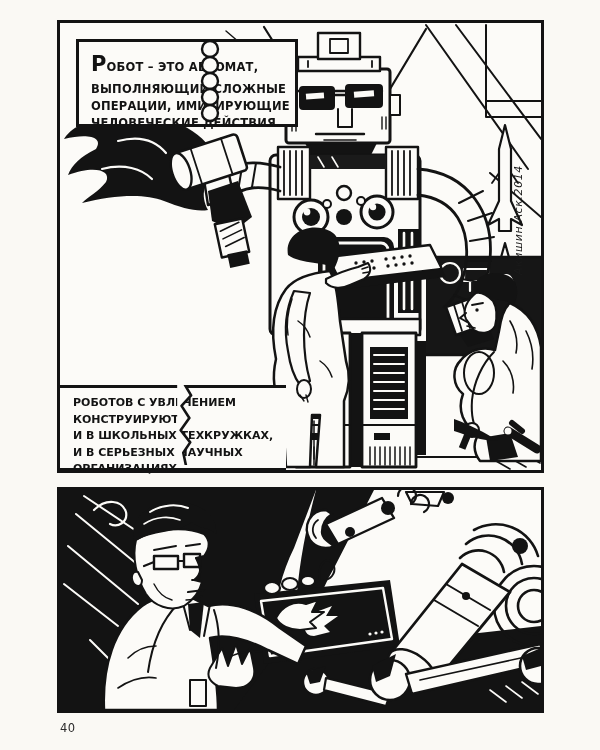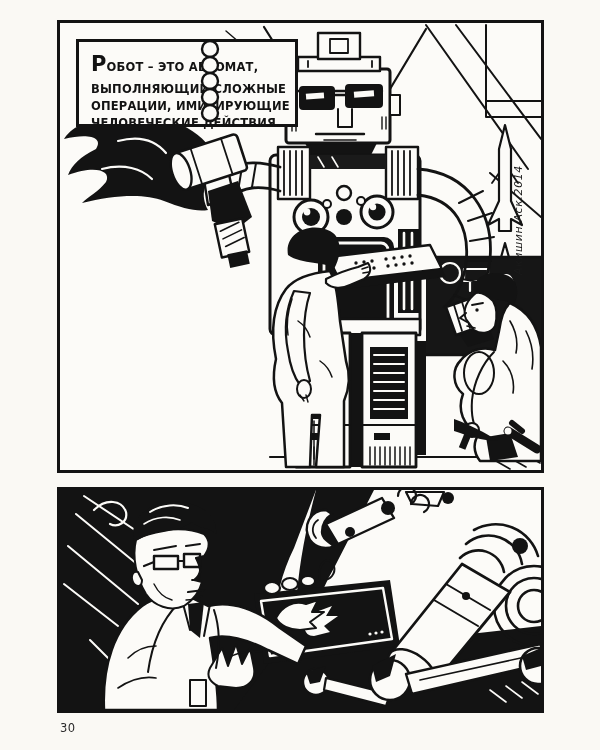--- a/index.html
+++ b/index.html
@@ -201,20 +201,28 @@
 ЧЕЛОВЕЧЕСКИЕ ДЕЙСТВИЯ.</div>
     <div class="caption cap1" style="border:none;background:none;z-index:4;pointer-events:none;"><svg class="deco loops" viewBox="0 0 26 88">
       <circle cx="11" cy="10" r="8" fill="#fcfbf8" stroke="#131313" stroke-width="2.4"></circle>
       <circle cx="11" cy="26" r="8" fill="#fcfbf8" stroke="#131313" stroke-width="2.4"></circle>
       <circle cx="11" cy="42" r="8" fill="#fcfbf8" stroke="#131313" stroke-width="2.4"></circle>
       <circle cx="11" cy="58" r="8" fill="#fcfbf8" stroke="#131313" stroke-width="2.4"></circle>
       <circle cx="11" cy="74" r="8" fill="#fcfbf8" stroke="#131313" stroke-width="2.4"></circle>
     </svg></div>
 
 
+    <div class="caption cap3">РОБОТОВ С УВЛЕЧЕНИЕМ
+КОНСТРУИРУЮТ
+И В ШКОЛЬНЫХ ТЕХКРУЖКАХ,
+И В СЕРЬЕЗНЫХ НАУЧНЫХ
+ОРГАНИЗАЦИЯХ.<svg class="deco zig3" viewBox="0 0 18 92">
+      <path d="M0,0 L9,0 L16,12 L5,24 L14,38 L4,52 L15,66 L7,78 L10,92 L0,92 Z" fill="#fcfbf8"></path>
+      <path d="M9,0 L16,12 L5,24 L14,38 L4,52 L15,66 L7,78 L10,92" fill="none" stroke="#131313" stroke-width="3"></path>
+    </svg></div>
 
     <div class="signature">Акишин Аск.2014</div>
   </div>
 
   <div class="panel" id="panel-bottom">
     <svg viewBox="0 0 481 220" preserveAspectRatio="none">
       <rect x="0" y="0" width="481" height="220" fill="#fcfbf8"></rect>
       <g>
         <path d="M0,0 H256 L234,58 C216,94 210,136 220,174 L228,220 H0 Z" fill="#131313"></path>
         <path d="M16,24 L94,88 M8,56 L78,114 M24,6 L108,62 M4,94 L58,136 M30,150 L70,190" fill="none" stroke="#fcfbf8" stroke-width="2"></path>
@@ -288,14 +296,14 @@
         <path d="M118,71 h6 M94,72 L84,76" fill="none" stroke="#131313" stroke-width="2.2"></path>
         <path d="M94,60 L116,56 M126,56 L140,54" fill="none" stroke="#131313" stroke-width="2"></path>
         <path d="M136,68 C140,76 142,84 138,90 M132,90 L138,90" fill="none" stroke="#131313" stroke-width="1.8"></path>
         <path d="M128,102 L144,100" fill="none" stroke="#131313" stroke-width="2.2"></path>
         <path d="M126,110 C132,110 138,108 142,106 M94,94 C98,102 104,108 112,110" fill="none" stroke="#131313" stroke-width="1.4"></path>
         <path d="M78,82 C72,80 70,88 74,94 C78,98 82,96 82,90 Z" fill="#fcfbf8" stroke="#131313" stroke-width="2"></path>
       </g>
     </svg>
   </div>
 
-  <div class="pageno">30</div>
+  <div class="pageno">40</div>
 </div>
 
 </body></html>

